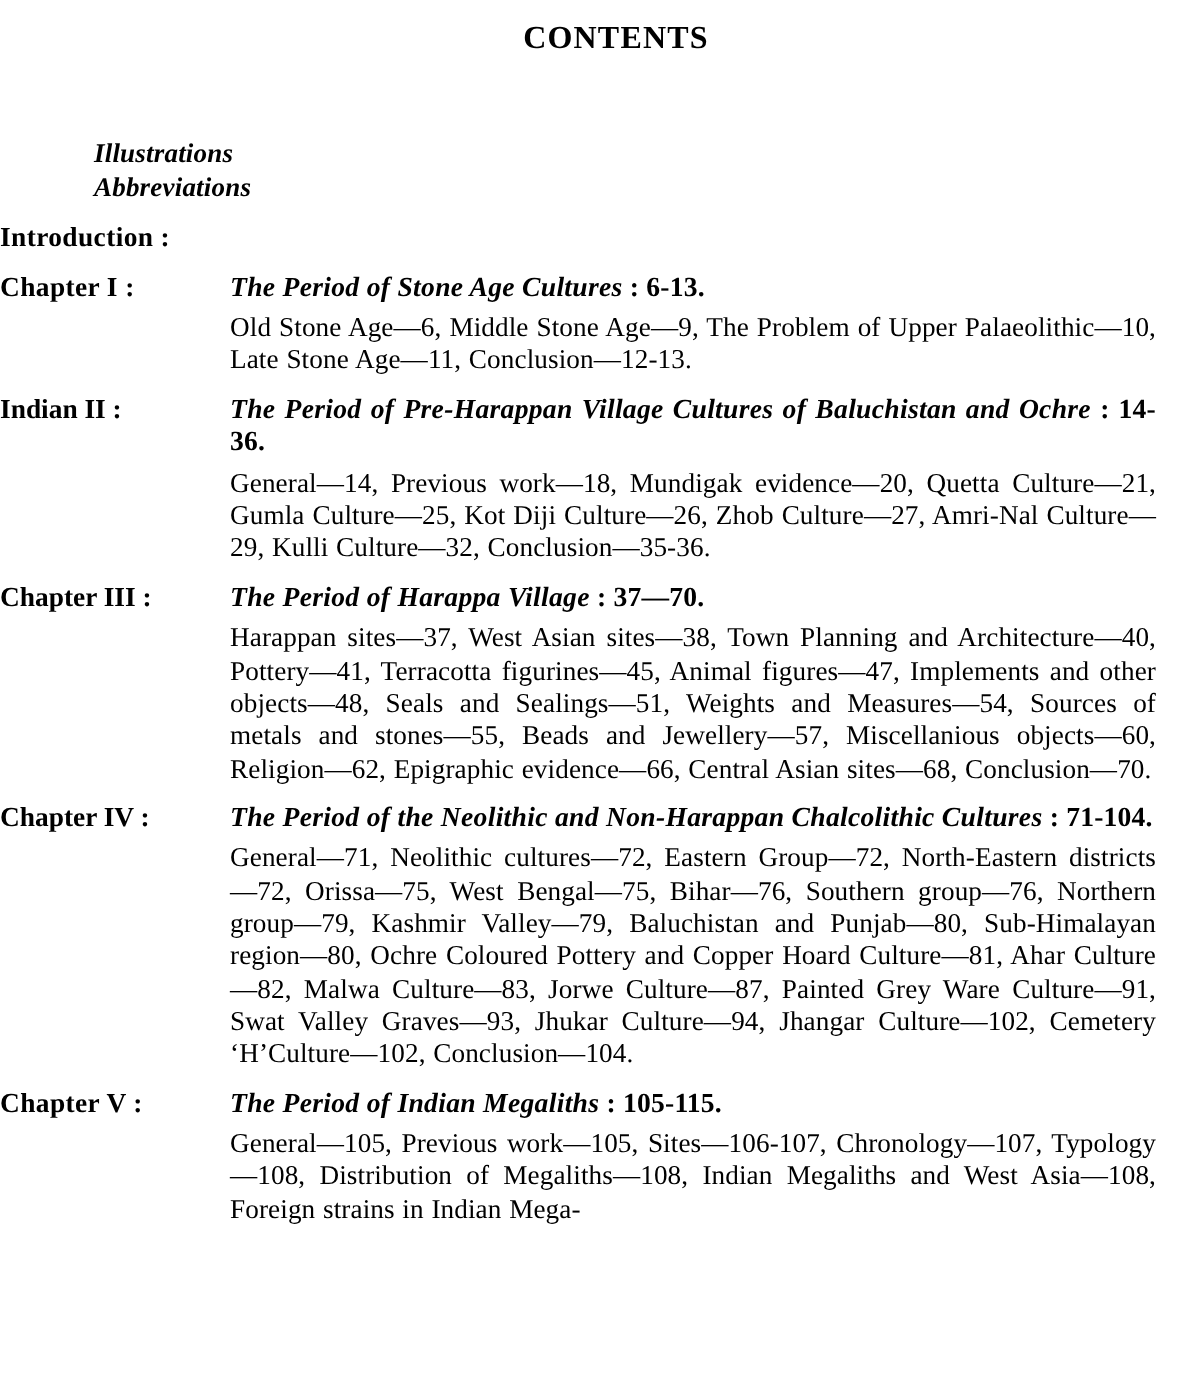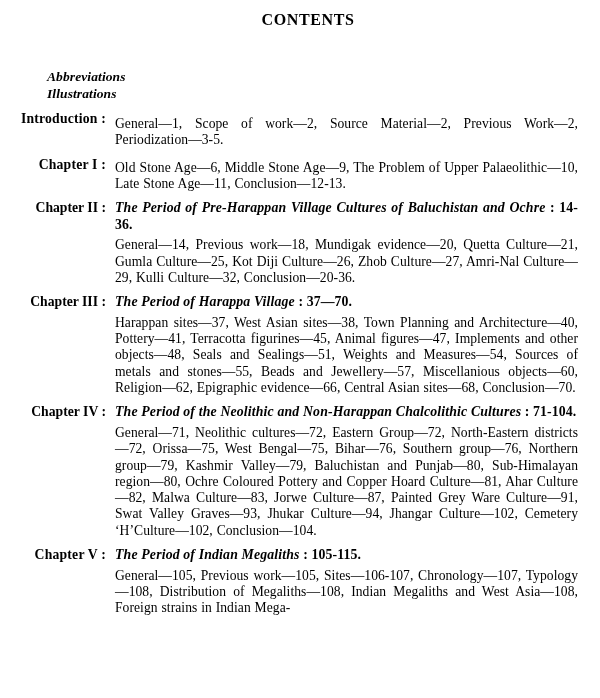--- a/index.html
+++ b/index.html
@@ -47,21 +47,21 @@
     padding: 0 22px 0 0;
   }
   .entry {
     display: flex;
     align-items: flex-start;
     margin-bottom: 8px;
   }
   .entry-label {
     flex: 0 0 115px;
     width: 115px;
-    text-align: right;
+    text-align: left;
     padding-right: 9px;
     box-sizing: border-box;
     font-weight: bold;
     font-size: 13.7px;
     line-height: 16.5px;
     white-space: nowrap;
     letter-spacing: 0.2px;
   }
   .entry-label.tight {
     letter-spacing: 0px;
@@ -103,45 +103,43 @@
   }
 </style>
 </head>
 <body>
 
 <div class="page">
 
   <h1 class="page-title">CONTENTS</h1>
 
   <div class="front-matter">
+    <div class="front-matter-item">Illustrations</div>
     <div class="front-matter-item">Abbreviations</div>
-    <div class="front-matter-item">Illustrations</div>
   </div>
 
   <div class="toc">
 
     <div class="entry">
       <div class="entry-label">Introduction :</div>
-      <div class="entry-body">
-        <p class="entry-detail no-gap">General—1, Scope of work—2, Source Material—2, Previous Work—2, Periodization—3-5.</p>
-      </div>
     </div>
 
     <div class="entry">
       <div class="entry-label">Chapter I :</div>
       <div class="entry-body">
+        <p class="entry-heading"><span>The Period of Stone Age Cultures</span> <span class="pages">: 6-13.</span></p>
         <p class="entry-detail">Old Stone Age—6, Middle Stone Age—9, The Problem of Upper Palaeolithic—10, Late Stone Age—11, Conclusion—12-13.</p>
       </div>
     </div>
 
     <div class="entry">
-      <div class="entry-label tight">Chapter II :</div>
+      <div class="entry-label tight">Indian II :</div>
       <div class="entry-body">
         <p class="entry-heading"><span>The Period of Pre-Harappan Village Cultures of Baluchistan and Ochre</span> <span class="pages">: 14-36.</span></p>
-        <p class="entry-detail">General—14, Previous work—18, Mundigak evidence—20, Quetta Culture—21, Gumla Culture—25, Kot Diji Culture—26, Zhob Culture—27, Amri-Nal Culture—29, Kulli Culture—32, Conclusion—20-36.</p>
+        <p class="entry-detail">General—14, Previous work—18, Mundigak evidence—20, Quetta Culture—21, Gumla Culture—25, Kot Diji Culture—26, Zhob Culture—27, Amri-Nal Culture—29, Kulli Culture—32, Conclusion—35-36.</p>
       </div>
     </div>
 
     <div class="entry">
       <div class="entry-label tight">Chapter III :</div>
       <div class="entry-body">
         <p class="entry-heading"><span>The Period of Harappa Village</span> <span class="pages">: 37—70.</span></p>
         <p class="entry-detail">Harappan sites—37, West Asian sites—38, Town Planning and Architecture—40, Pottery—41, Terracotta figurines—45, Animal figures—47, Implements and other objects—48, Seals and Sealings—51, Weights and Measures—54, Sources of metals and stones—55, Beads and Jewellery—57, Miscellanious objects—60, Religion—62, Epigraphic evidence—66, Central Asian sites—68, Conclusion—70.</p>
       </div>
     </div>

